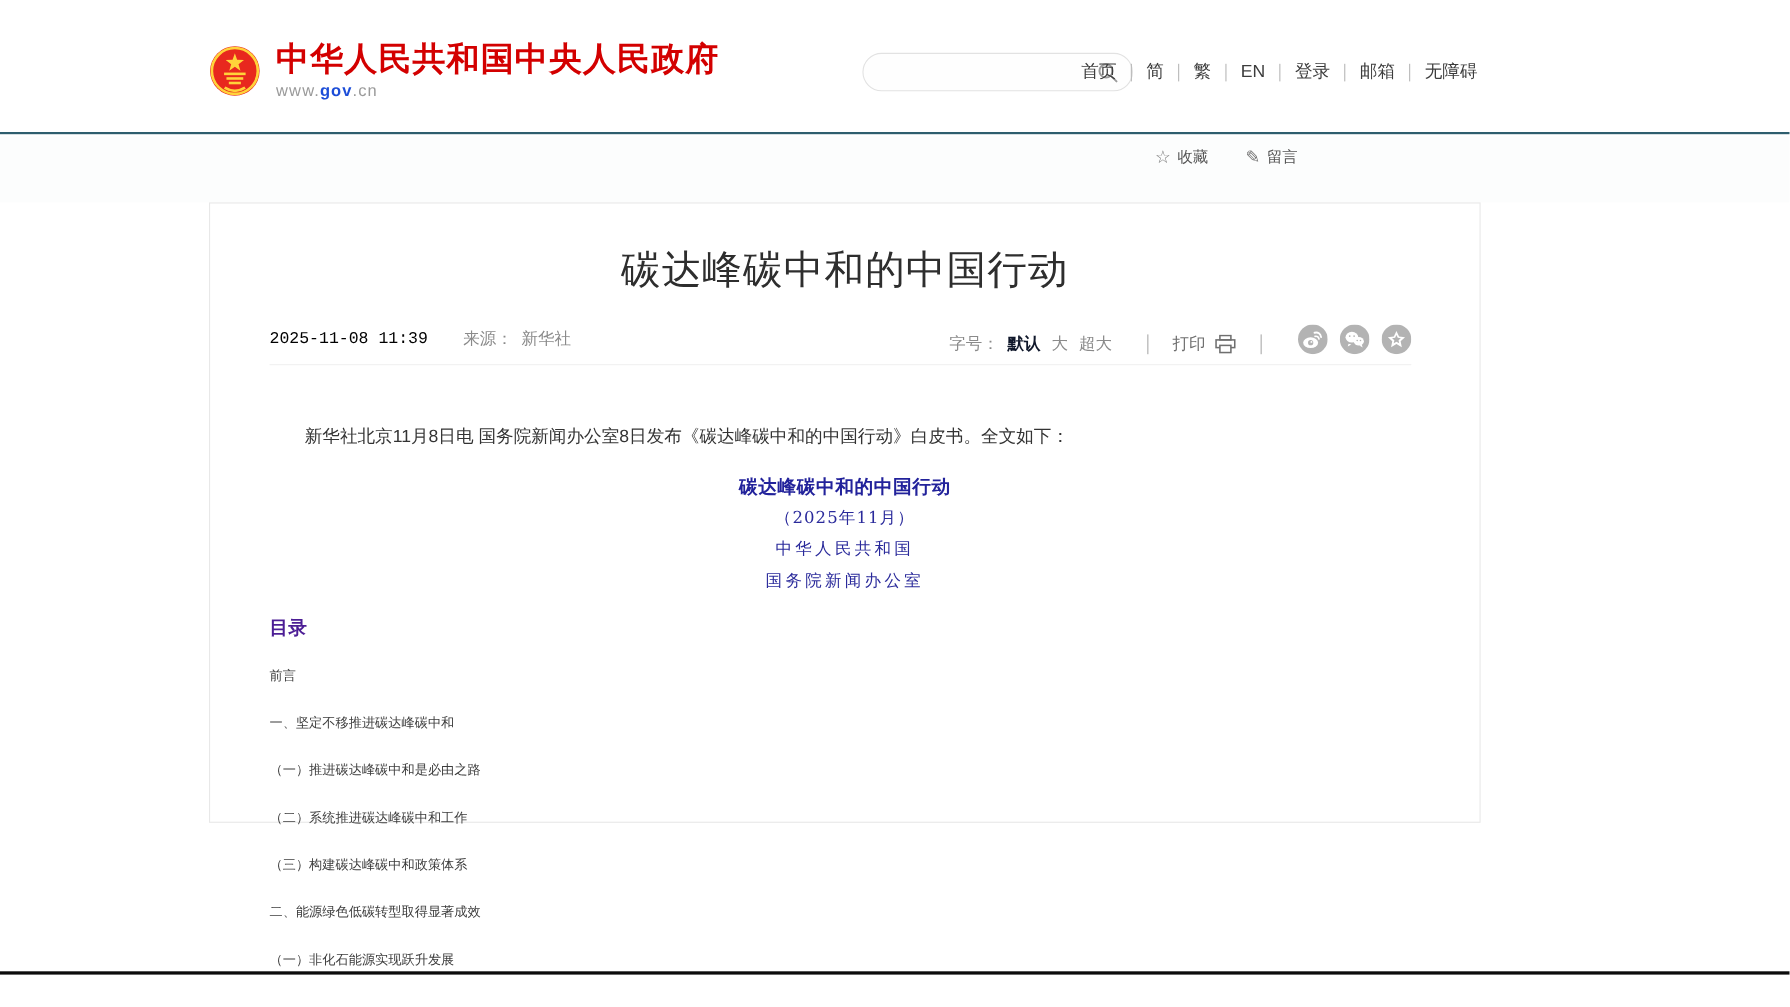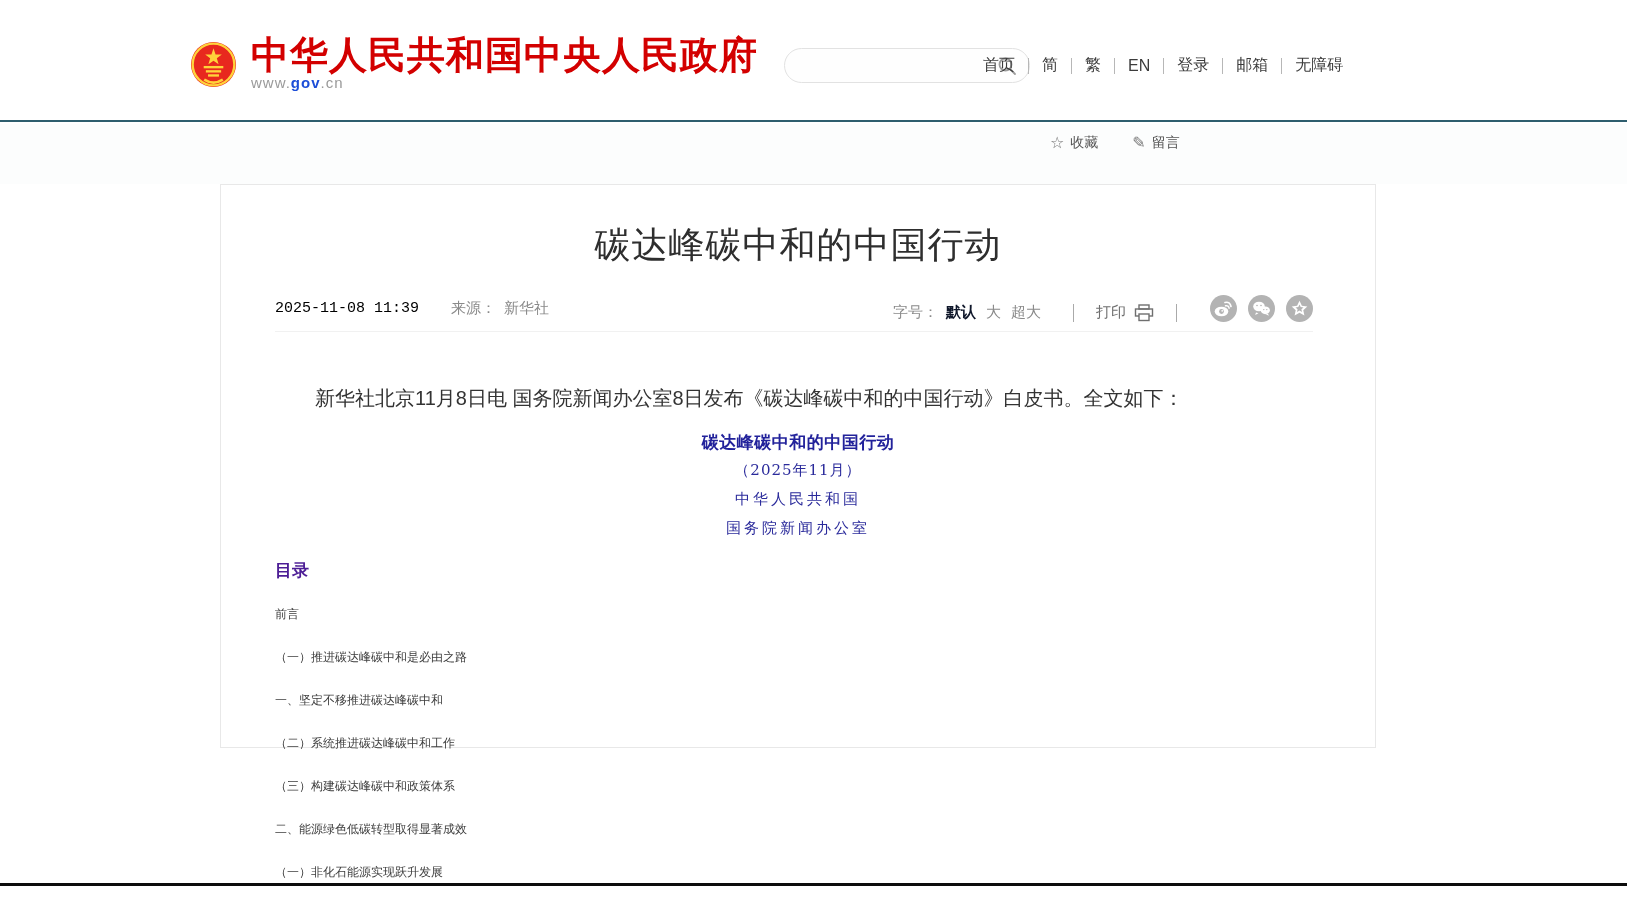--- a/index.html
+++ b/index.html
@@ -7,21 +7,21 @@
   body { font-family: "Liberation Sans", "DejaVu Sans", sans-serif; position: relative; }
 
   
   .site-header {
     position: absolute; top: 0; left: 0; width: 1627px; height: 122px;
     background: #fff; border-bottom: 2px solid #2e5e6e; z-index: 2;
   }
   .logo-block { position: absolute; left: 190px; top: 38px; display: flex; align-items: center; }
   .emblem { width: 47px; height: 47px; margin-right: 14px; flex: 0 0 auto; }
   .site-title {
-    font-size: 38px; font-weight: bold; color: #d30000; letter-spacing: 1px;
+    font-size: 30px; font-weight: bold; color: #d30000; letter-spacing: 1px;
     line-height: 34px; white-space: nowrap;
   }
   .site-url { font-size: 15px; color: #9a9a9a; margin-top: 2px; letter-spacing: 1px; }
   .site-url .hl { color: #1d4ed8; font-weight: bold; }
 
   .searchbox {
     position: absolute; left: 784px; top: 48px; width: 246px; height: 35px;
     border: 1px solid #e2e2e2; border-radius: 18px; background: #fefefe;
     display: flex; align-items: center; padding: 0 12px 0 16px;
   }
@@ -45,21 +45,21 @@
   }
   .sub-actions {
     position: absolute; left: 1050px; top: 9px; display: flex; align-items: center;
     font-size: 14px; color: #555;
   }
   .sub-actions .act { display: flex; align-items: center; cursor: pointer; margin-right: 34px; }
   .sub-actions .glyph { font-size: 16px; color: #777; margin-right: 6px; }
 
   
   .card {
-    position: absolute; left: 220px; top: 184px; width: 1156px; height: 564px;
+    position: absolute; left: 190px; top: 184px; width: 1156px; height: 564px;
     background: #fff; border: 1px solid #e8e8e8; z-index: 1;
   }
   .article-title {
     position: absolute; top: 36px; left: 0; width: 100%;
     text-align: center; font-size: 36px; color: #2e2e2e; letter-spacing: 1px;
     font-weight: 500;
   }
   .meta-row {
     position: absolute; top: 110px; left: 54px; right: 62px;
     display: flex; justify-content: space-between; align-items: center;
@@ -77,21 +77,21 @@
   .print-wrap .printer-svg { margin-left: 8px; }
   .share-icons { display: flex; align-items: center; }
   .share-icons .circle-icon { width: 27px; height: 27px; margin-left: 11px; cursor: pointer; }
   .meta-divider {
     position: absolute; top: 146px; left: 54px; right: 62px; height: 1px; background: #f1f1f1;
   }
 
   .article-body { position: absolute; top: 0; left: 0; width: 100%; }
   .intro-para {
     position: absolute; top: 200px; left: 54px; right: 54px;
-    font-size: 20px; color: #333; line-height: 26px; text-indent: 2em;
+    font-size: 16px; color: #333; line-height: 26px; text-indent: 2em;
   }
   .doc-title {
     position: absolute; top: 246px; width: 100%; text-align: center;
     font-size: 17px; font-weight: bold; color: #22229b; letter-spacing: 0.5px;
   }
   .doc-line {
     position: absolute; width: 100%; text-align: center;
     font-family: "DejaVu Serif", "Liberation Serif", serif;
     font-size: 15px; color: #2a2a9b; letter-spacing: 3px;
   }
@@ -229,22 +229,22 @@
   <div class="article-body">
     <p class="intro-para">新华社北京11月8日电 国务院新闻办公室8日发布《碳达峰碳中和的中国行动》白皮书。全文如下：</p>
     <div class="doc-title">碳达峰碳中和的中国行动</div>
     <div class="doc-line doc-date">（2025年11月）</div>
     <div class="doc-line doc-org1">中华人民共和国</div>
     <div class="doc-line doc-org2">国务院新闻办公室</div>
 
     <div class="toc-heading">目录</div>
     <div class="toc-list">
       <p>前言</p>
+      <p>一、坚定不移推进碳达峰碳中和</p>
       <p>（一）推进碳达峰碳中和是必由之路</p>
-      <p>一、坚定不移推进碳达峰碳中和</p>
       <p>（二）系统推进碳达峰碳中和工作</p>
       <p>（三）构建碳达峰碳中和政策体系</p>
       <p>二、能源绿色低碳转型取得显著成效</p>
       <p>（一）非化石能源实现跃升发展</p>
     </div>
   </div>
 </main>
 
 <div class="bottom-white"></div>
 <div class="bottom-black-bar"></div>

